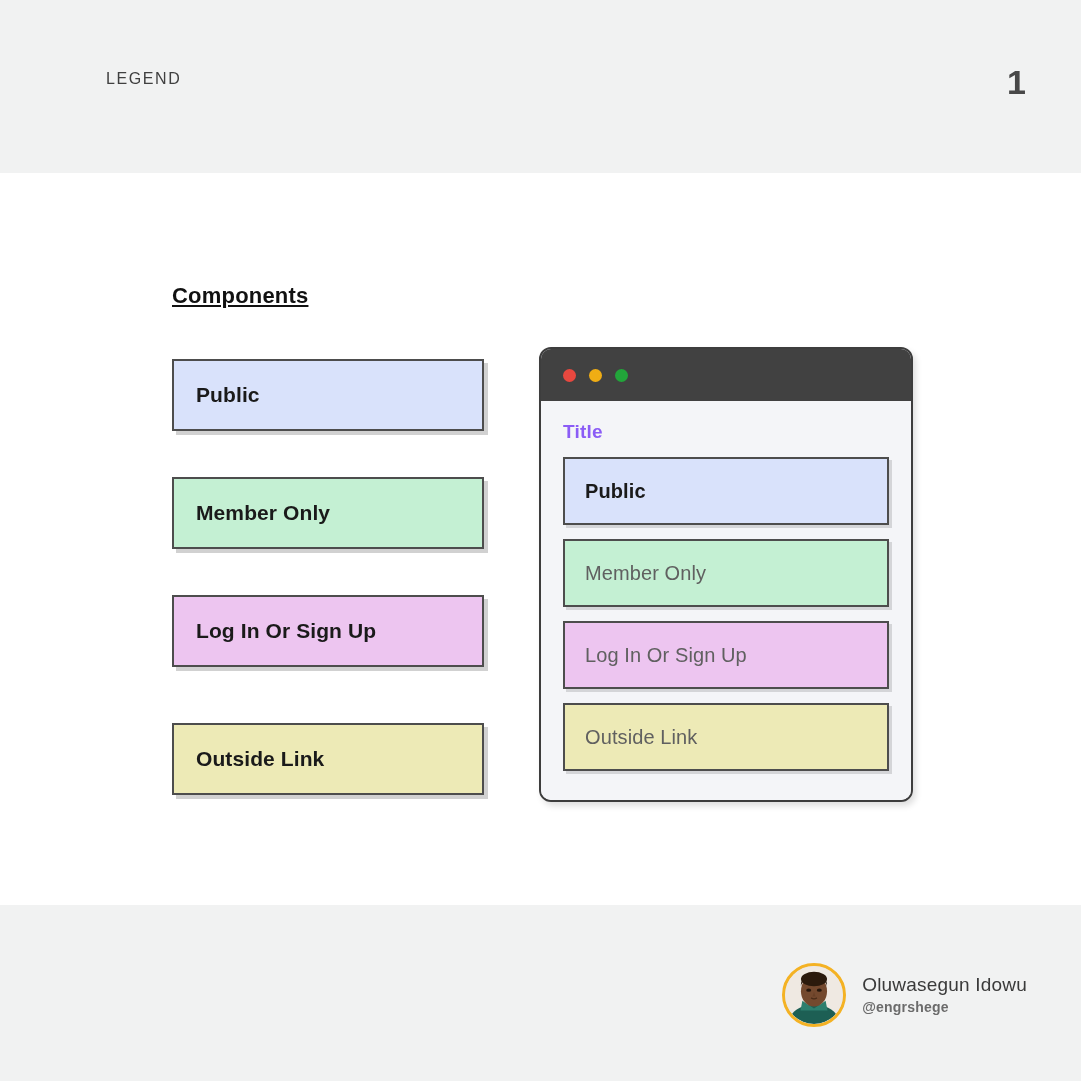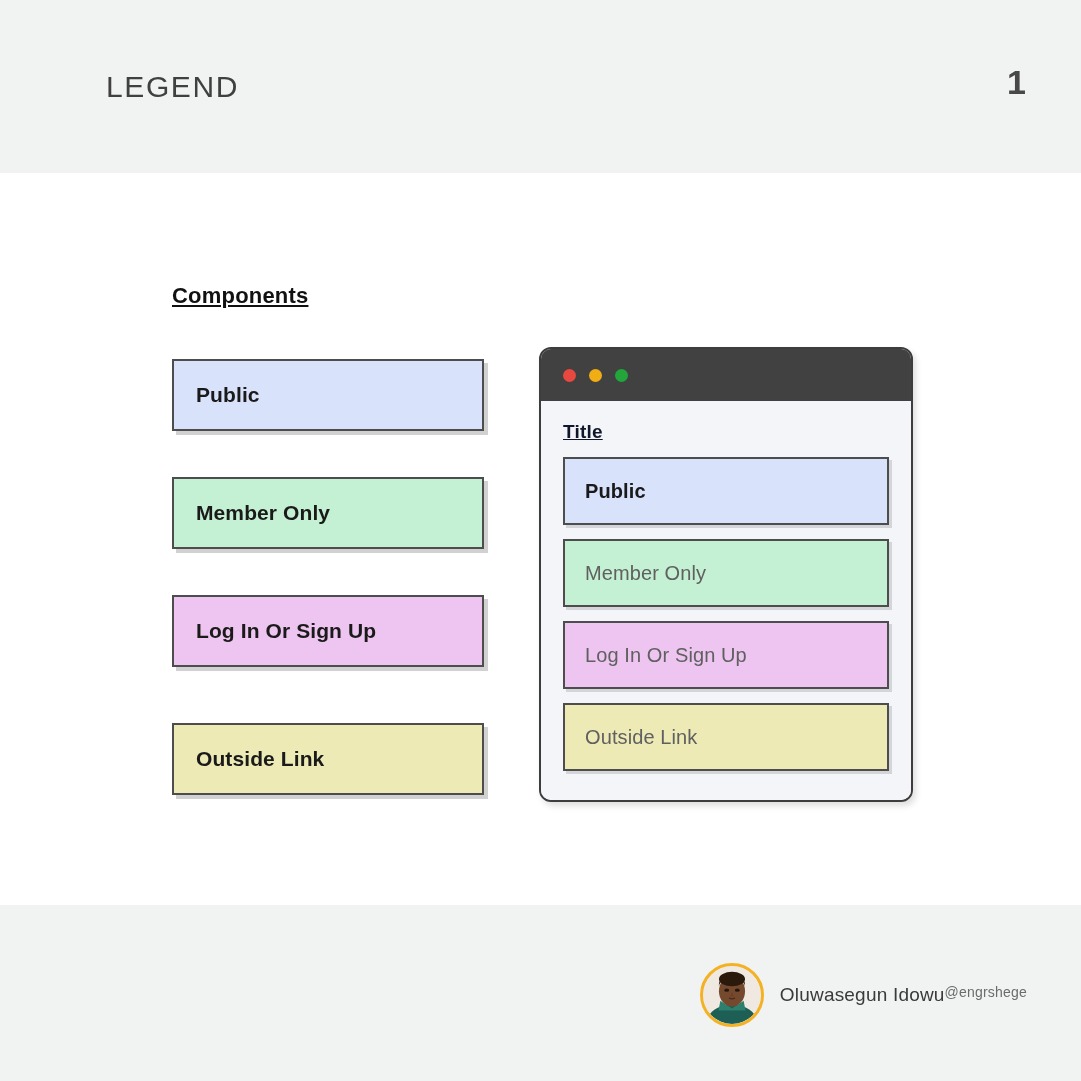--- a/index.html
+++ b/index.html
@@ -22,21 +22,21 @@
     top: 0;
     width: 1081px;
     height: 173px;
     background: #f1f2f2;
     box-sizing: border-box;
   }
   .header-title {
     position: absolute;
     left: 106px;
     top: 70px;
-    font-size: 30px;
+    font-size: 16px;
     letter-spacing: 1.6px;
     color: #404040;
     font-weight: 400;
     white-space: nowrap;
   }
   .header-page-number {
     position: absolute;
     right: 55px;
     top: 63px;
     font-size: 34px;
@@ -122,24 +122,23 @@
   }
   .browser-body {
     background: #f4f5f8;
     height: calc(100% - 52px);
     box-sizing: border-box;
     padding: 20px 22px 0 22px;
   }
   .browser-content-title {
     font-size: 19px;
     font-weight: 700;
-    color: #0f172a;
+    color: #8b5cf6;
     margin-bottom: 14px;
     letter-spacing: 0.2px;
-    text-decoration: underline;
   }
   .browser-item {
     box-sizing: border-box;
     width: 100%;
     height: 68px;
     border: 2px solid #4d4d4d;
     box-shadow: 3px 3px 0 rgba(0,0,0,0.13);
     display: flex;
     align-items: center;
     padding-left: 20px;
@@ -173,34 +172,35 @@
     border-radius: 50%;
     border: 3px solid #f4b223;
     overflow: hidden;
     background: #e9e3dc;
     position: relative;
     flex: none;
   }
   .avatar svg { display: block; width: 100%; height: 100%; }
   .author-text {
     display: flex;
-    flex-direction: row;
+    flex-direction: column;
     justify-content: flex-start;
   }
   .author-name {
     font-size: 19px;
     color: #3a3a3a;
     line-height: 1.3;
     letter-spacing: 0.2px;
   }
   .author-handle {
     font-size: 14px;
     color: #6b6b6b;
     line-height: 1.35;
     letter-spacing: 0.2px;
+    font-weight: bold;
   }
 </style>
 </head>
 <body>
 
 <div class="header">
   <div class="header-title">LEGEND</div>
   <div class="header-page-number">1</div>
 </div>
 

